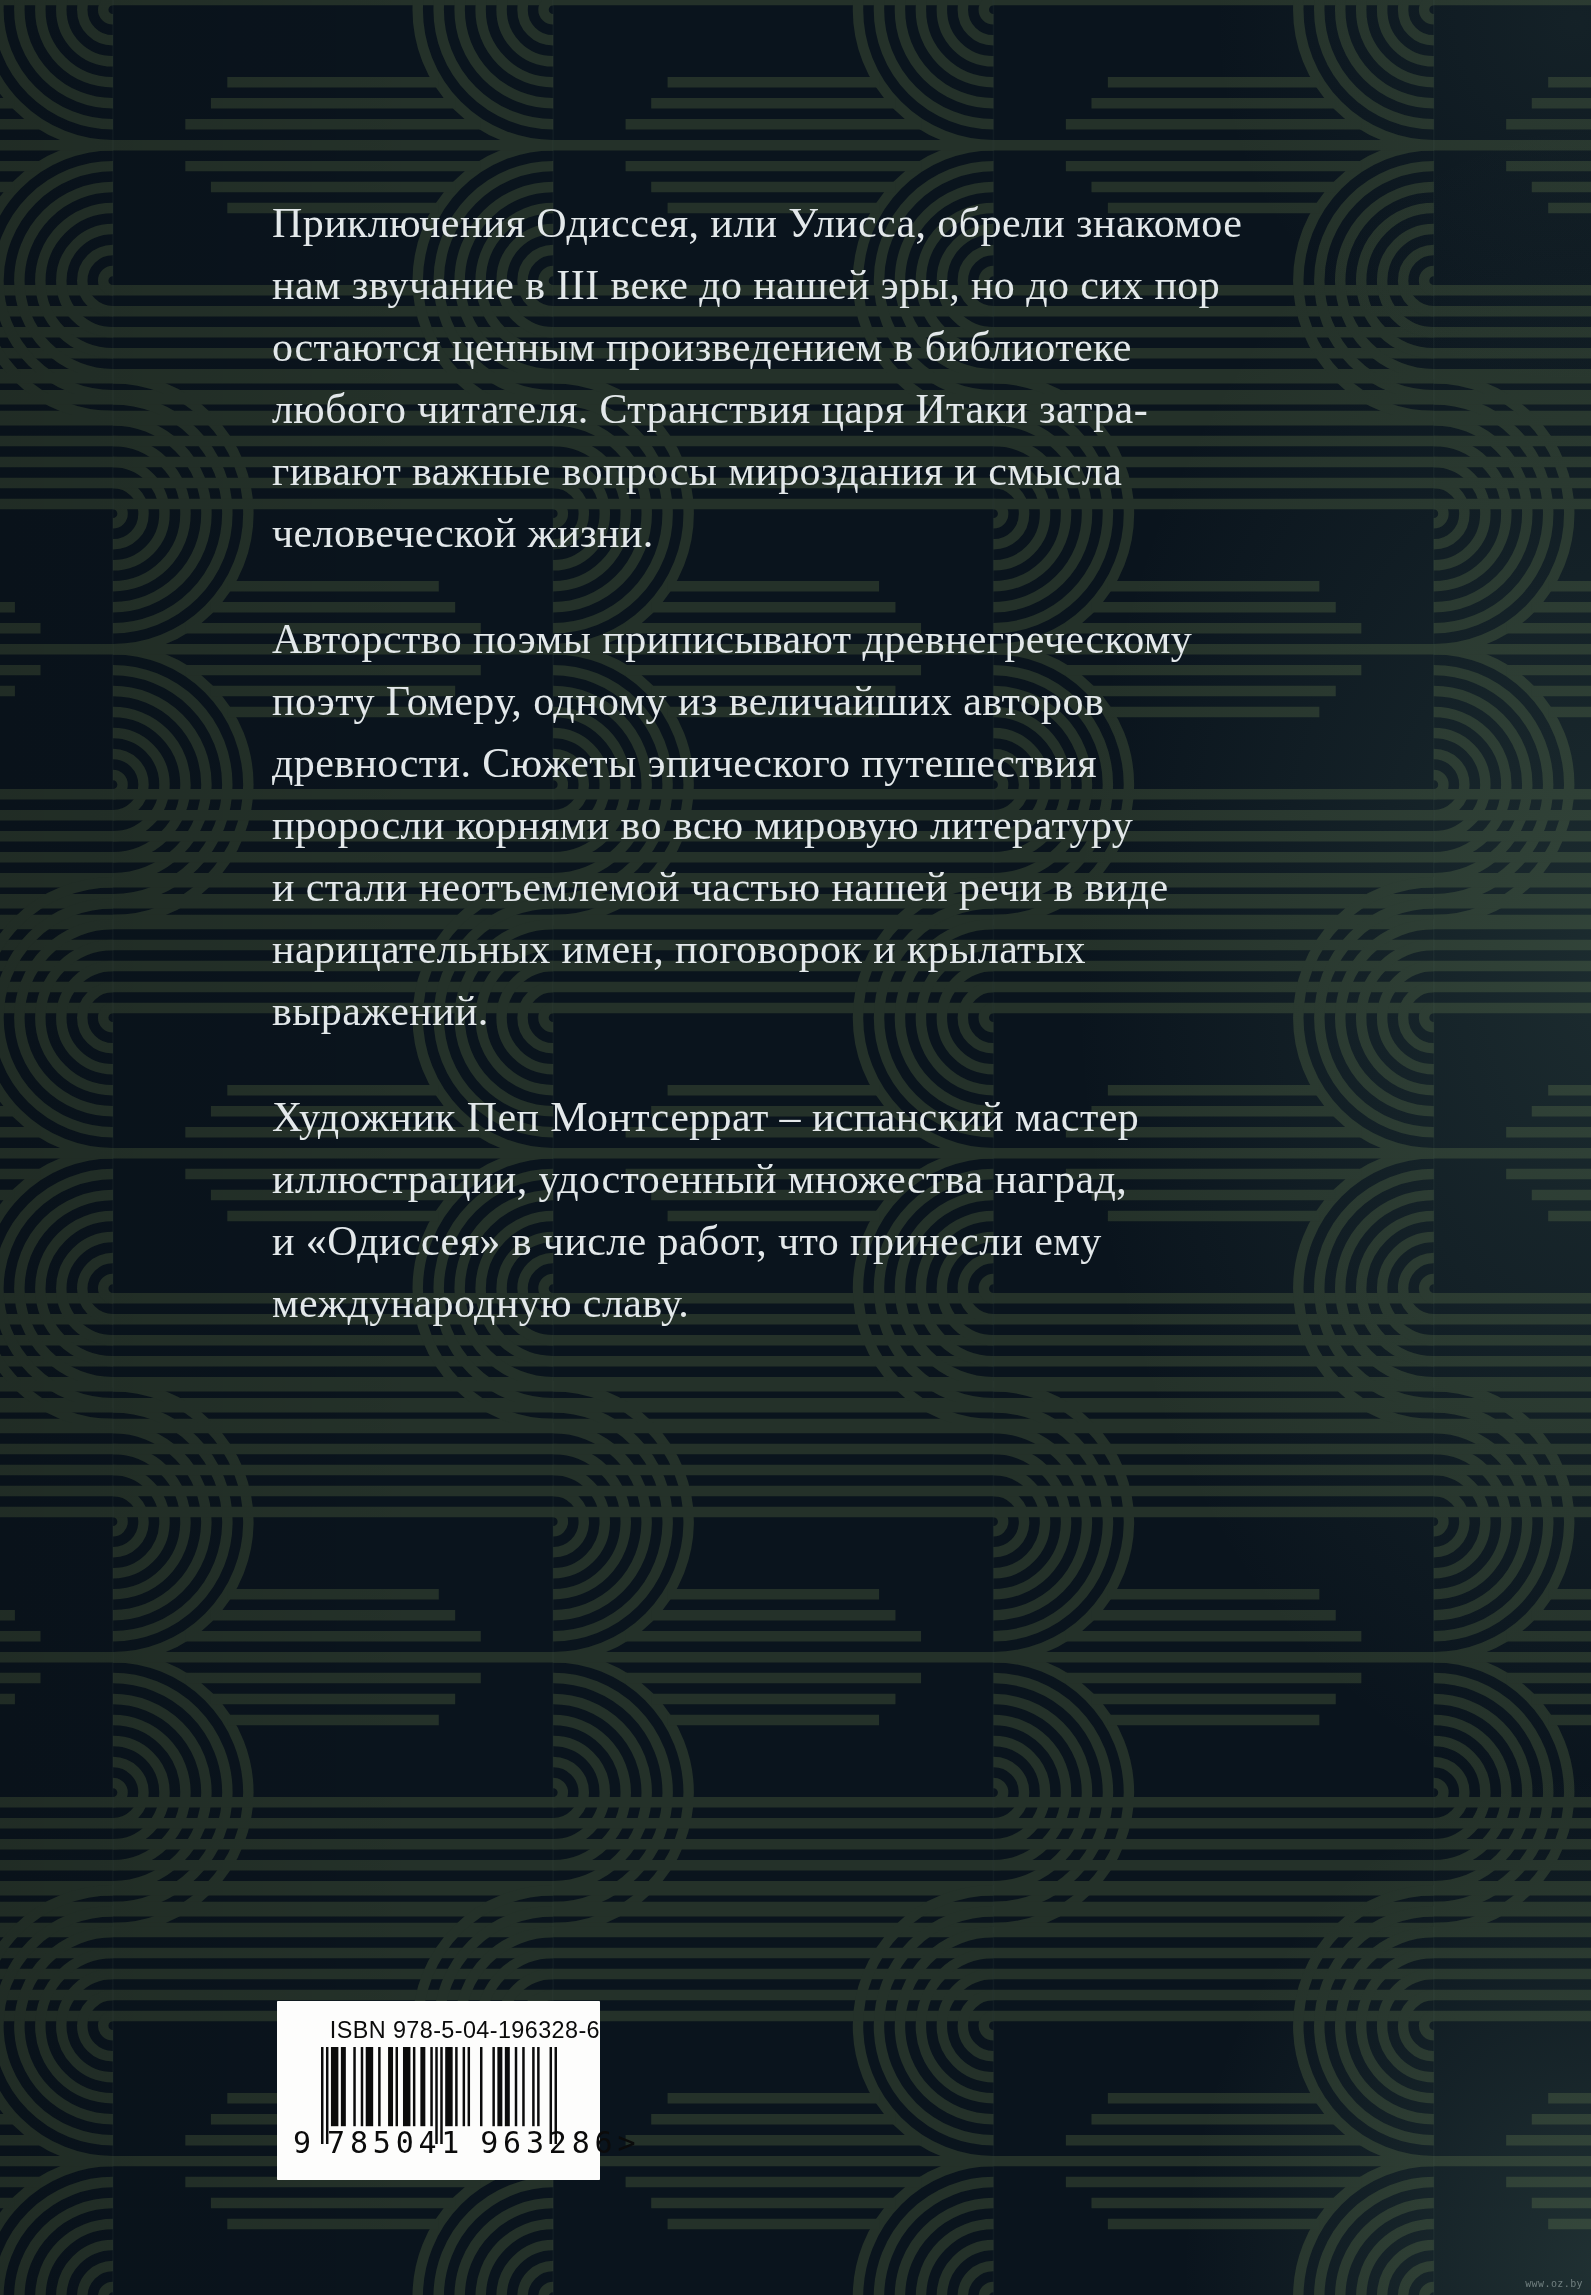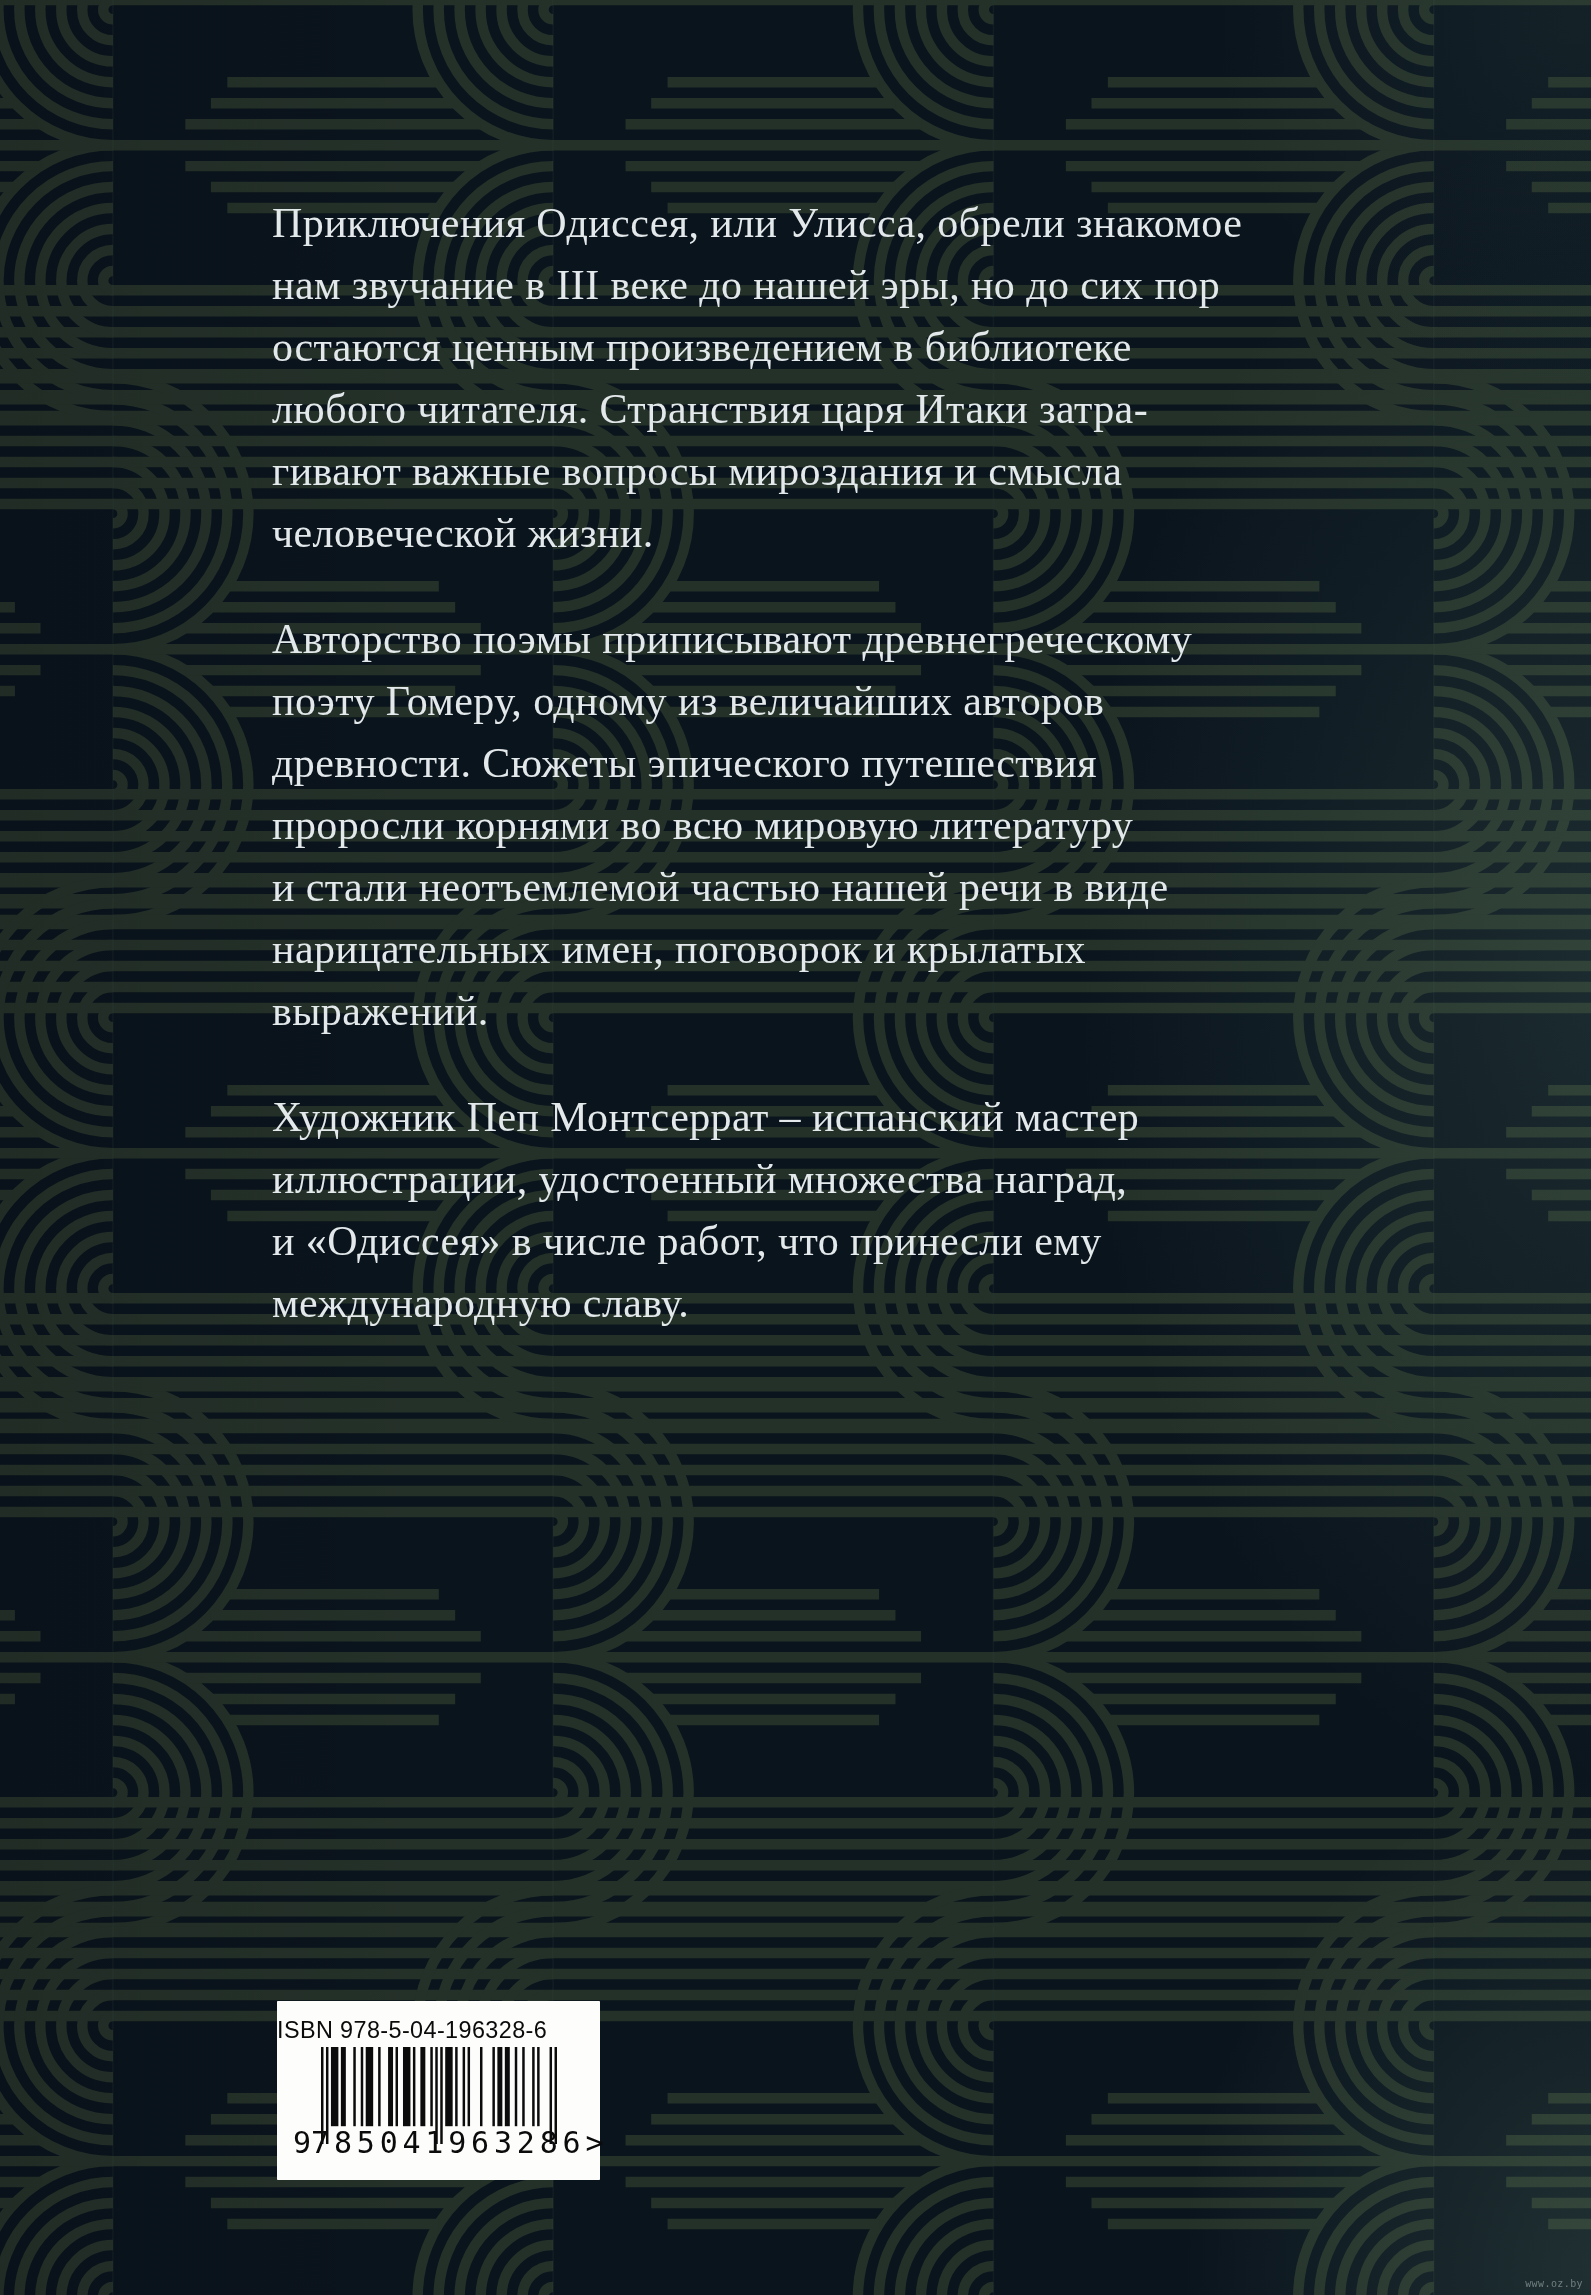--- a/index.html
+++ b/index.html
@@ -26,32 +26,32 @@
     color: #e3e8ea;
   }
   .blurb p { margin: 0 0 44px 0; white-space: pre-line; }
   .blurb p:last-child { margin-bottom: 8px; }
   .isbn-box {
     position: absolute; left: 277px; top: 2001px; width: 323px; height: 179px;
     background: #fdfdfc; z-index: 2; border-radius: 0.8px;
   }
   .isbn-label {
     position: absolute; left: 0; right: 0; top: 16px;
-    text-align: left;
+    text-align: right;
     font-family: "Liberation Sans", "DejaVu Sans", sans-serif;
     font-size: 23.4px; letter-spacing: 0.4px; color: #0b0b0b;
   }
   #barcode { position: absolute; left: 44px; top: 46px; }
   .bar-digits {
     position: absolute; left: 16px; right: 9.7px; top: 127px;
     display: flex; justify-content: space-between; align-items: flex-start;
     font-family: "DejaVu Sans Mono", "Liberation Mono", monospace;
     font-size: 30px; color: #0b0b0b; line-height: 1;
   }
-  .bar-digits .grp { letter-spacing: 4.8px; }
+  .bar-digits .grp { letter-spacing: 4.8px; margin-left: 16px; }
   .watermark {
     position: absolute; right: 8px; bottom: 5.6px; z-index: 2;
     font-family: "DejaVu Sans Mono", monospace;
     font-size: 10px; color: #7e8c8c; letter-spacing: 0.4px; opacity: 0.85;
   }
 </style>
 </head>
 <body>
 
 <div class="cover">

